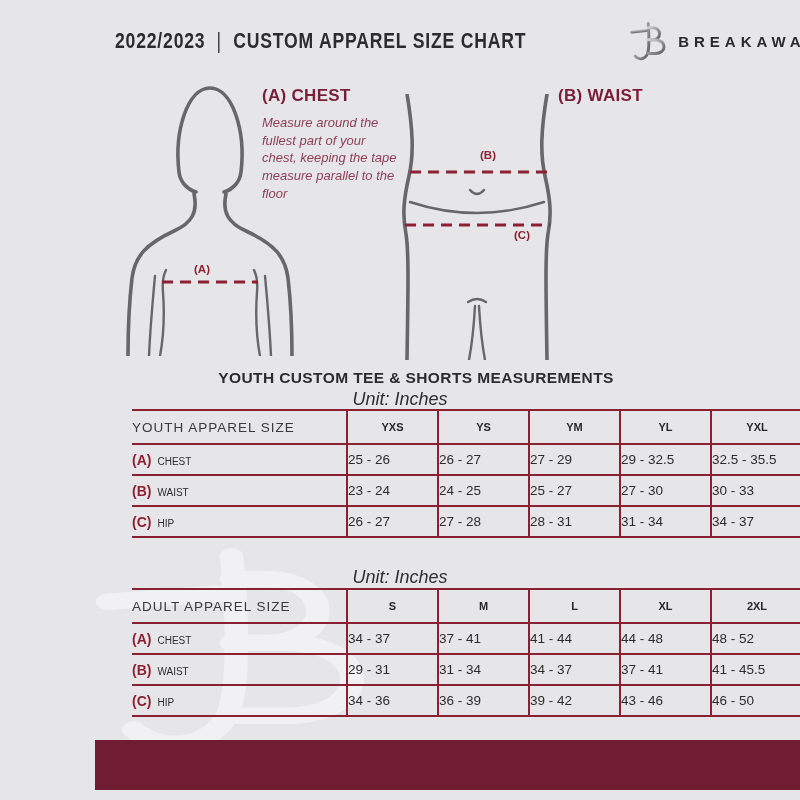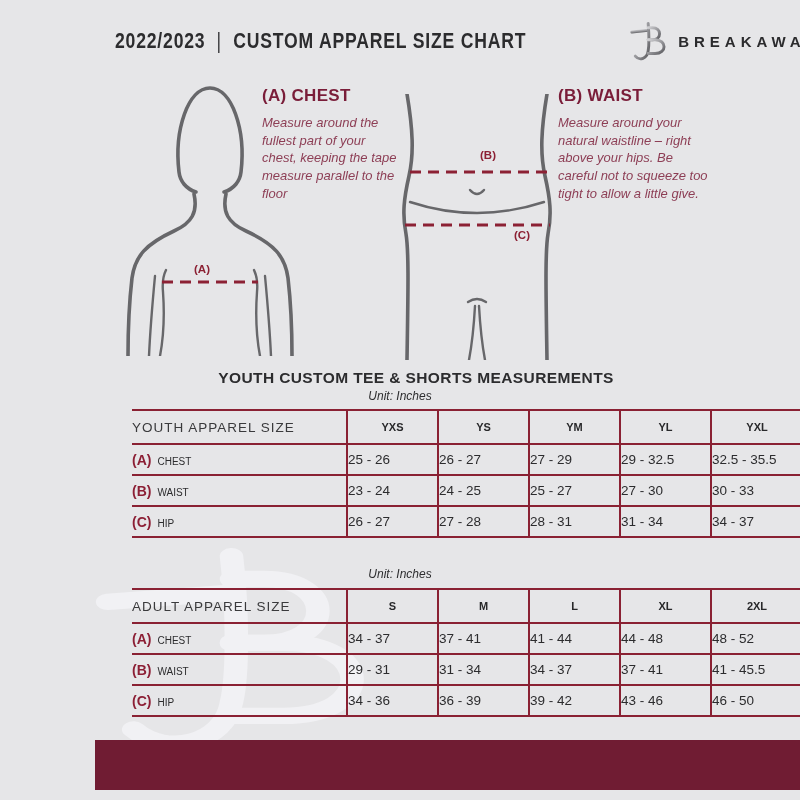--- a/index.html
+++ b/index.html
@@ -29,21 +29,21 @@
 
   
   .instr{position:absolute;z-index:2;}
   .instr h3{margin:0 0 8px 0;font-size:17px;font-weight:800;color:#7a1d39;letter-spacing:0.3px;}
   .instr p{margin:0;font-style:italic;font-size:13px;line-height:1.36;color:#8d3e55;}
 
   
   .sec-title{position:absolute;left:16px;width:100%;text-align:center;font-weight:700;
              font-size:15.5px;letter-spacing:0.4px;color:#2c2c2e;z-index:2;}
   .sec-unit{position:absolute;left:0;width:100%;text-align:center;font-style:italic;
-            font-size:12px;color:#2e2e30;z-index:2;}
+            font-size:18px;color:#2e2e30;z-index:2;}
 
   
   .size-table{position:absolute;left:132px;width:670px;border-collapse:collapse;
               table-layout:fixed;z-index:2;}
   .size-table col.c0{width:215px;}
   .size-table th,.size-table td{border-top:2px solid #8a2133;height:29px;padding:0;
               font-family:"Liberation Sans",sans-serif;}
   .size-table tr.head th{height:32px;}
   .size-table tr.last td{border-bottom:2px solid #8a2133;}
   .size-table th + th,.size-table td + td{border-left:2px solid #8a2133;}
@@ -121,21 +121,20 @@
   </svg>
   <span class="diagram-label" style="left:480px;top:149px;">(B)</span>
   <span class="diagram-label" style="left:514px;top:229px;">(C)</span>
 
   <div class="instr" style="left:262px;top:86px;width:138px;">
     <h3>(A) CHEST</h3>
     <p>Measure around the fullest part of your chest, keeping the tape measure parallel to the floor</p>
   </div>
   <div class="instr" style="left:558px;top:86px;width:152px;">
     <h3>(B) WAIST</h3>
-    <p>Measure around your natural waistline – right above your hips. Be careful not to squeeze too tight to allow a little give.</p>
   </div>
 
   <div class="sec-title" style="top:369px;">YOUTH CUSTOM TEE &amp; SHORTS MEASUREMENTS</div>
   <div class="sec-unit" style="top:389px;">Unit: Inches</div>
 
   <table class="size-table" style="top:409px;">
     <colgroup>
         <col class="c0">
         <col>
         <col>

